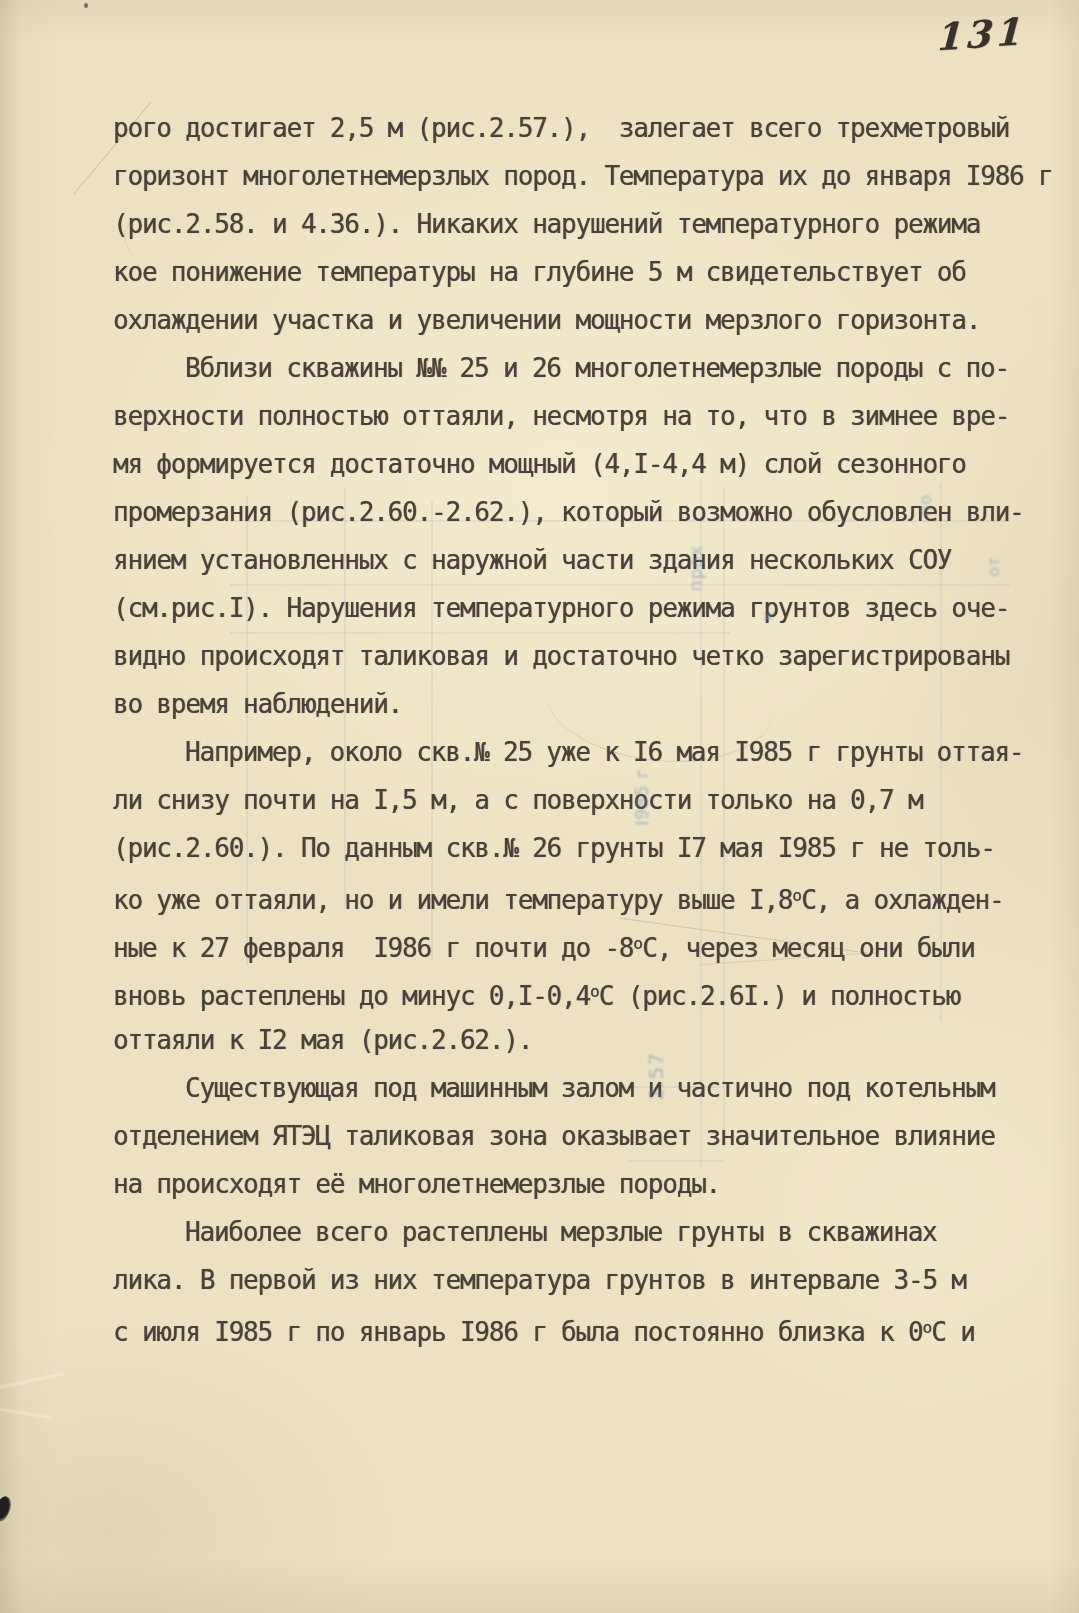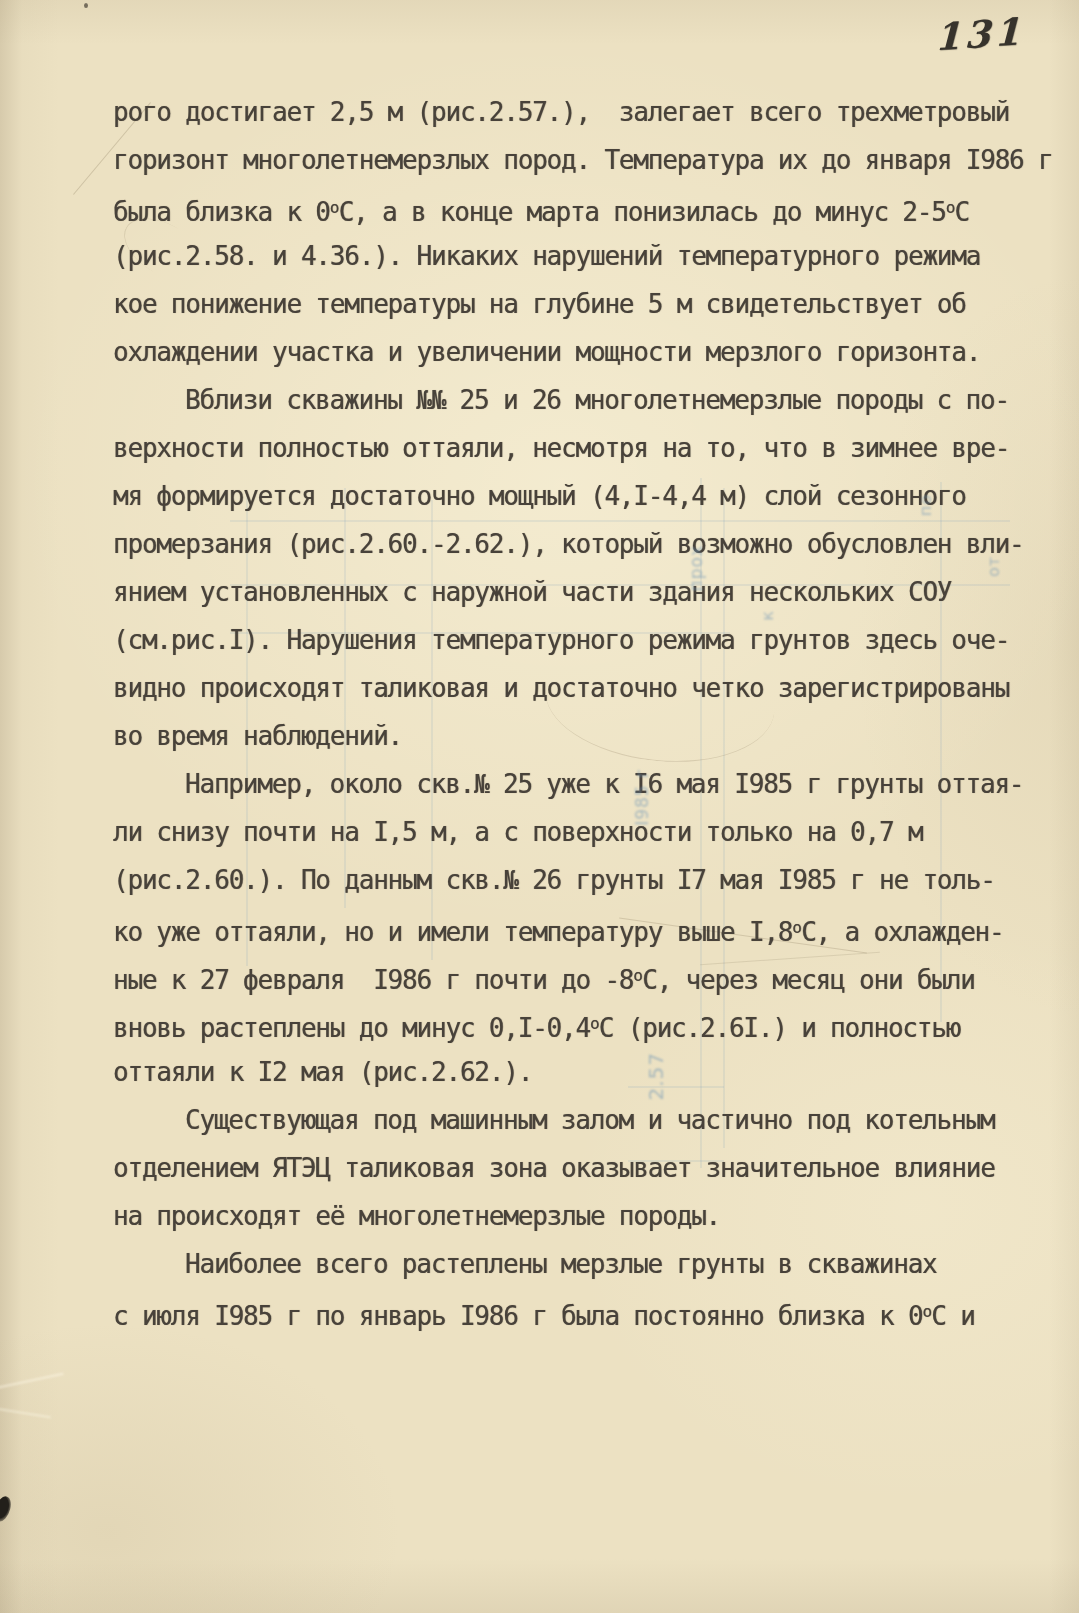--- a/index.html
+++ b/index.html
@@ -19,21 +19,21 @@
       radial-gradient(ellipse 420px 300px at 10% 95%, rgba(168,150,112,0.14), transparent 70%),
       radial-gradient(ellipse 300px 500px at 100% 40%, rgba(172,155,118,0.10), transparent 75%),
       linear-gradient(90deg, rgba(138,122,92,0.22), rgba(138,122,92,0.04) 22px, transparent 60px),
       linear-gradient(270deg, rgba(138,122,92,0.10), transparent 30px),
       linear-gradient(0deg, rgba(138,122,92,0.12), transparent 55px),
       linear-gradient(180deg, rgba(150,135,102,0.10), transparent 45px);
     overflow:hidden;
   }
   
   .text-block{
-    position:absolute; left:113px; top:88px; width:950px;
+    position:absolute; left:113px; top:104px; width:950px;
     font-size:26px; line-height:48px; letter-spacing:-1.2px;
     color:#48423a;
     text-shadow:0.5px 0.4px 0.7px rgba(72,66,57,0.55), -0.3px 0 0.5px rgba(72,66,57,0.30);
     filter:blur(0.25px);
   }
   .line{white-space:pre; height:48px;}
   .line.indent{padding-left:72px;}
   sup.deg{font-size:16px; letter-spacing:-0.8px; vertical-align:8px;}
   
   .page-number{
@@ -98,21 +98,20 @@
   <span class="crease c6"></span>
   <span class="crease c7"></span>
   <span class="ink-blot"></span>
   <span class="speck"></span>
 
   <div class="page-number">131</div>
 
   <div class="text-block">
       <div class="line">рого достигает 2,5 м (рис.2.57.),  залегает всего трехметровый</div>
       <div class="line">горизонт многолетнемерзлых пород. Температура их до января I986 г</div>
-      <div class="line">была близка к 0<sup class="deg">о</sup>С, а в конце марта понизилась до минус 2-5<sup class="deg">о</sup>С</div>
       <div class="line">(рис.2.58. и 4.36.). Никаких нарушений температурного режима</div>
       <div class="line">кое понижение температуры на глубине 5 м свидетельствует об</div>
       <div class="line">охлаждении участка и увеличении мощности мерзлого горизонта.</div>
       <div class="line indent">Вблизи скважины №№ 25 и 26 многолетнемерзлые породы с по-</div>
       <div class="line">верхности полностью оттаяли, несмотря на то, что в зимнее вре-</div>
       <div class="line">мя формируется достаточно мощный (4,I-4,4 м) слой сезонного</div>
       <div class="line">промерзания (рис.2.60.-2.62.), который возможно обусловлен вли-</div>
       <div class="line">янием установленных с наружной части здания нескольких СОУ</div>
       <div class="line">(см.рис.I). Нарушения температурного режима грунтов здесь оче-</div>
       <div class="line">видно происходят таликовая и достаточно четко зарегистрированы</div>
@@ -121,20 +120,21 @@
       <div class="line">ли снизу почти на I,5 м, а с поверхности только на 0,7 м</div>
       <div class="line">(рис.2.60.). По данным скв.№ 26 грунты I7 мая I985 г не толь-</div>
       <div class="line">ко уже оттаяли, но и имели температуру выше I,8<sup class="deg">о</sup>С, а охлажден-</div>
       <div class="line">ные к 27 февраля  I986 г почти до -8<sup class="deg">о</sup>С, через месяц они были</div>
       <div class="line">вновь растеплены до минус 0,I-0,4<sup class="deg">о</sup>С (рис.2.6I.) и полностью</div>
       <div class="line">оттаяли к I2 мая (рис.2.62.).</div>
       <div class="line indent">Существующая под машинным залом и частично под котельным</div>
       <div class="line">отделением ЯТЭЦ таликовая зона оказывает значительное влияние</div>
       <div class="line">на происходят её многолетнемерзлые породы.</div>
       <div class="line indent">Наиболее всего растеплены мерзлые грунты в скважинах</div>
+      <div class="line">лика. В первой из них температура грунтов в интервале 3-5 м</div>
       <div class="line">с июля I985 г по январь I986 г была постоянно близка к 0<sup class="deg">о</sup>С и</div>
     </div>
 
 <span class="frag" style="left: 644px; top: 1052px; font-size: 20px;">2.57</span>
     <span class="frag" style="left: 632px; top: 768px; font-size: 17px;">I985 г</span>
     <span class="frag" style="left: 686px; top: 545px; font-size: 17px;">прох</span>
     <span class="frag" style="left: 916px; top: 494px; font-size: 16px;">по</span>
     <span class="frag" style="left: 984px; top: 556px; font-size: 16px;">от</span>
     <span class="frag" style="left: 758px; top: 610px; font-size: 16px;">к</span>
   </div>

